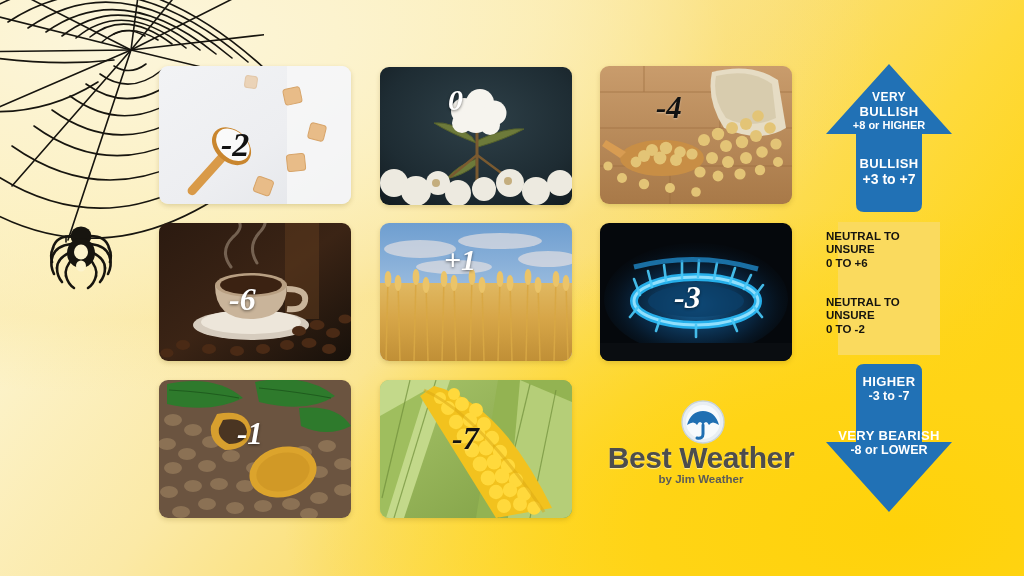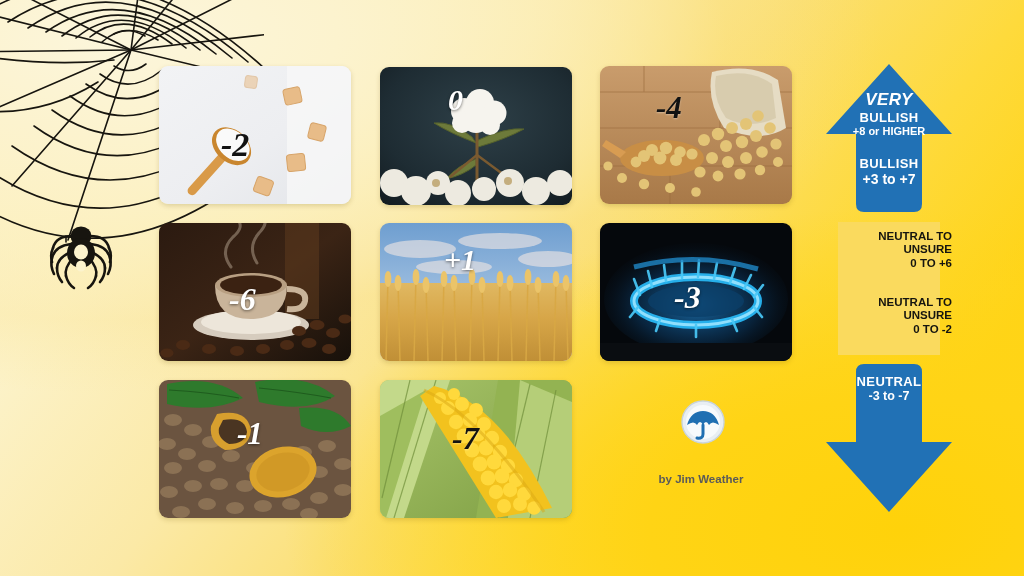--- a/index.html
+++ b/index.html
@@ -47,21 +47,21 @@
   .arrow-up, .arrow-down { position:absolute; left:0; width:126px; }
   .arrow-up   { top:0;    height:148px; }
   .neutral-box{ position:absolute; left:12px; top:158px; width:102px; height:133px; background:#FADA5E; }
   .arrow-down { top:300px; height:148px; }
   .arrow-svg { position:absolute; inset:0; width:100%; height:100%; }
 
   .band { position:absolute; left:0; width:126px; text-align:center; color:#FFFFFF; }
   .band .t1 { font-weight:700; letter-spacing:0.4px; }
   .band .t2 { font-weight:700; }
 
-  .ntxt { position:absolute; left:0; width:126px; text-align:right; color:#15140F; font-weight:700; line-height:1.16; }
+  .ntxt { position:absolute; left:0; width:126px; text-align:left; color:#15140F; font-weight:700; line-height:1.16; }
 
   
   .logo { position:absolute; left:601px; top:400px; width:200px; height:88px; }
   .logo-mark { position:absolute; left:80px; top:0; width:44px; height:44px; }
   .logo-name {
     position:absolute; left:0; top:41px; width:200px; text-align:center;
     font-size:30px; font-weight:700; color:#4D4D4D; letter-spacing:-0.4px;
     text-shadow:0 1px 1px rgba(255,255,255,0.6);
   }
   .logo-sub {
@@ -516,21 +516,21 @@
 <div class="scale">
 
   <div class="neutral-box"></div>
 
   <div class="arrow-up">
     <svg class="arrow-svg" viewBox="0 0 126 148" preserveAspectRatio="none">
       <path d="M63 0 L126 70 L96 70 L96 140 Q96 148 88 148 L38 148 Q30 148 30 140 L30 70 L0 70 Z" fill="#2171B5"></path>
     </svg>
   </div>
   <div class="band" style="top:26px;">
-    <div class="t1" style="font-size:17px;font-style:italic;">VERY</div>
+    <div class="t1" style="font-size:12px;">VERY</div>
     <div class="t1" style="font-size:13px;">BULLISH</div>
     <div class="t2" style="font-size:11px;">+8 or HIGHER</div>
   </div>
   <div class="band" style="top:92px;">
     <div class="t1" style="font-size:13px;">BULLISH</div>
     <div class="t2" style="font-size:14px;">+3 to +7</div>
   </div>
 
   <div class="ntxt" style="top:166px; font-size:11.5px;">
     <div>NEUTRAL TO</div>
@@ -542,30 +542,35 @@
     <div>UNSURE</div>
     <div>0 TO -2</div>
   </div>
 
   <div class="arrow-down">
     <svg class="arrow-svg" viewBox="0 0 126 148" preserveAspectRatio="none">
       <path d="M30 8 Q30 0 38 0 L88 0 Q96 0 96 8 L96 78 L126 78 L63 148 L0 78 L30 78 Z" fill="#2171B5"></path>
     </svg>
   </div>
   <div class="band" style="top:310px;">
-    <div class="t1" style="font-size:13px;">NEUTRAL</div>
+    <div class="t1" style="font-size:13px;">HIGHER</div>
     <div class="t2" style="font-size:12.5px;">-3 to -7</div>
+  </div>
+  <div class="band" style="top:364px;">
+    <div class="t1" style="font-size:13px;">VERY BEARISH</div>
+    <div class="t2" style="font-size:12.5px;">-8 or LOWER</div>
   </div>
 
 </div>
 
 <div class="logo">
   <div class="logo-mark">
     <svg viewBox="0 0 44 44" class="arrow-svg" aria-hidden="true">
       <circle cx="22" cy="22" r="21" fill="#E8EEF3"></circle>
       <circle cx="22" cy="22" r="21" fill="none" stroke="#C9D4DD" stroke-width="1.4"></circle>
       <circle cx="22" cy="22" r="17" fill="#F7FAFC"></circle>
       <path d="M6 25 Q10 11 22 11 Q34 11 38 25 Q31 20 28 25 Q25 19 22 25 Q19 19 16 25 Q13 20 6 25 Z" fill="#1F6FB2"></path>
       <path d="M22 25 L22 34 Q22 39 16 38" stroke="#1F6FB2" stroke-width="3" fill="none" stroke-linecap="round"></path>
     </svg>
   </div>
+  <div class="logo-name">Best Weather</div>
   <div class="logo-sub">by Jim Weather</div>
 </div>
 
 </body></html>

